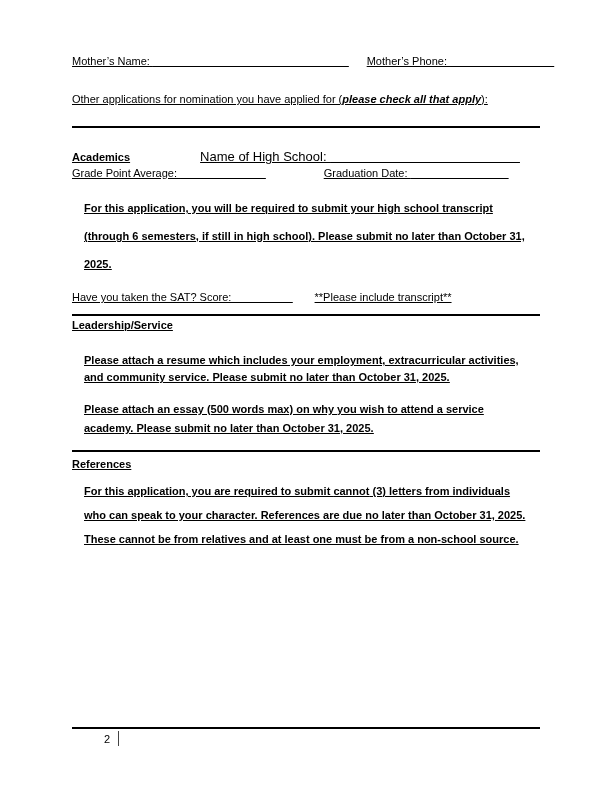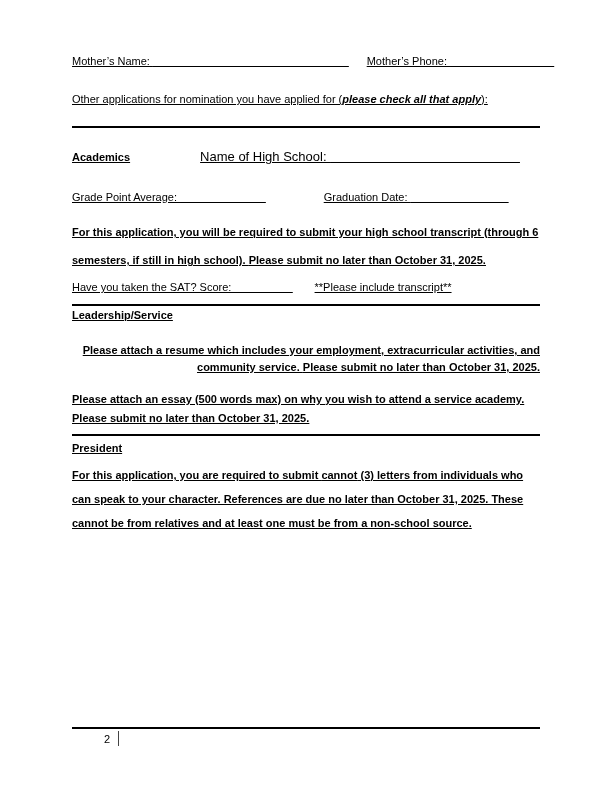--- a/index.html
+++ b/index.html
@@ -34,34 +34,34 @@
   .apps-intro { margin-top: 24px; }
   .options-row { margin-top: 20px; }
   .options-row .option { margin-right: 12px; }
   .options-row .option:last-child { margin-right: 0; }
 
   .rule1 { margin-top: 20px; }
 
   .academics-row { margin-top: 20px; white-space: nowrap; }
   .academics-row .hs-label { font-size: 13px; font-weight: normal; margin-left: 70px; }
 
-  .gpa-row { margin-top: 24px; }
+  .gpa-row { }
   .graddate-label { margin-left: 58px; }
 
-  .para { margin: 0; }
+  .para { margin: 12px; }
   .transcript { margin-top: 14px; line-height: 28px; font-weight: bold; }
 
   .sat-row { margin-top: 6px; }
   .act-row { margin-top: 16px; }
   .test-note { margin-left: 22px; }
 
   .rule2 { margin-top: 10px; }
   .leadership-heading { }
 
-  .resume-para { margin-top: 18px; line-height: 17px; font-weight: bold; text-align: right; }
+  .resume-para { margin-top: 18px; line-height: 17px; font-weight: bold; }
   .essay-para  { margin-top: 14px; line-height: 19px; font-weight: bold; }
 
   .rule3 { margin-top: 6px; }
   .character-heading { margin-top: 3px; }
   .character-para { margin-top: 6px; line-height: 24px; font-weight: bold; }
 
   .footer-rule {
     position: absolute;
     left: 72px;
     right: 72px;
@@ -127,21 +127,21 @@
     <p class="para resume-para">
       <span>Please attach a resume which includes your employment, extracurricular activities, and community service. </span><span class="u">Please submit no later than October 31, 2025.</span>
     </p>
 
     <p class="para essay-para">
       <span>Please attach an essay (500 words max) on why you wish to attend a service academy. </span><span class="u">Please submit no later than October 31, 2025.</span>
     </p>
 
     <hr class="rule rule3">
 
-    <div class="heading character-heading">President</div>
+    <div class="heading character-heading">References</div>
 
     <p class="para character-para">
       <span>For this application, you are required to submit </span><span class="u">cannot</span><span> (3) letters from individuals who can speak to your character. References are due no later than October 31, 2025. These </span><span class="u">cannot be from relatives and at least one must be from a non-school source</span><span>.</span>
     </p>
 
   </div>
 
   <hr class="footer-rule">
   <div class="footer-num">
     <span>2</span>

